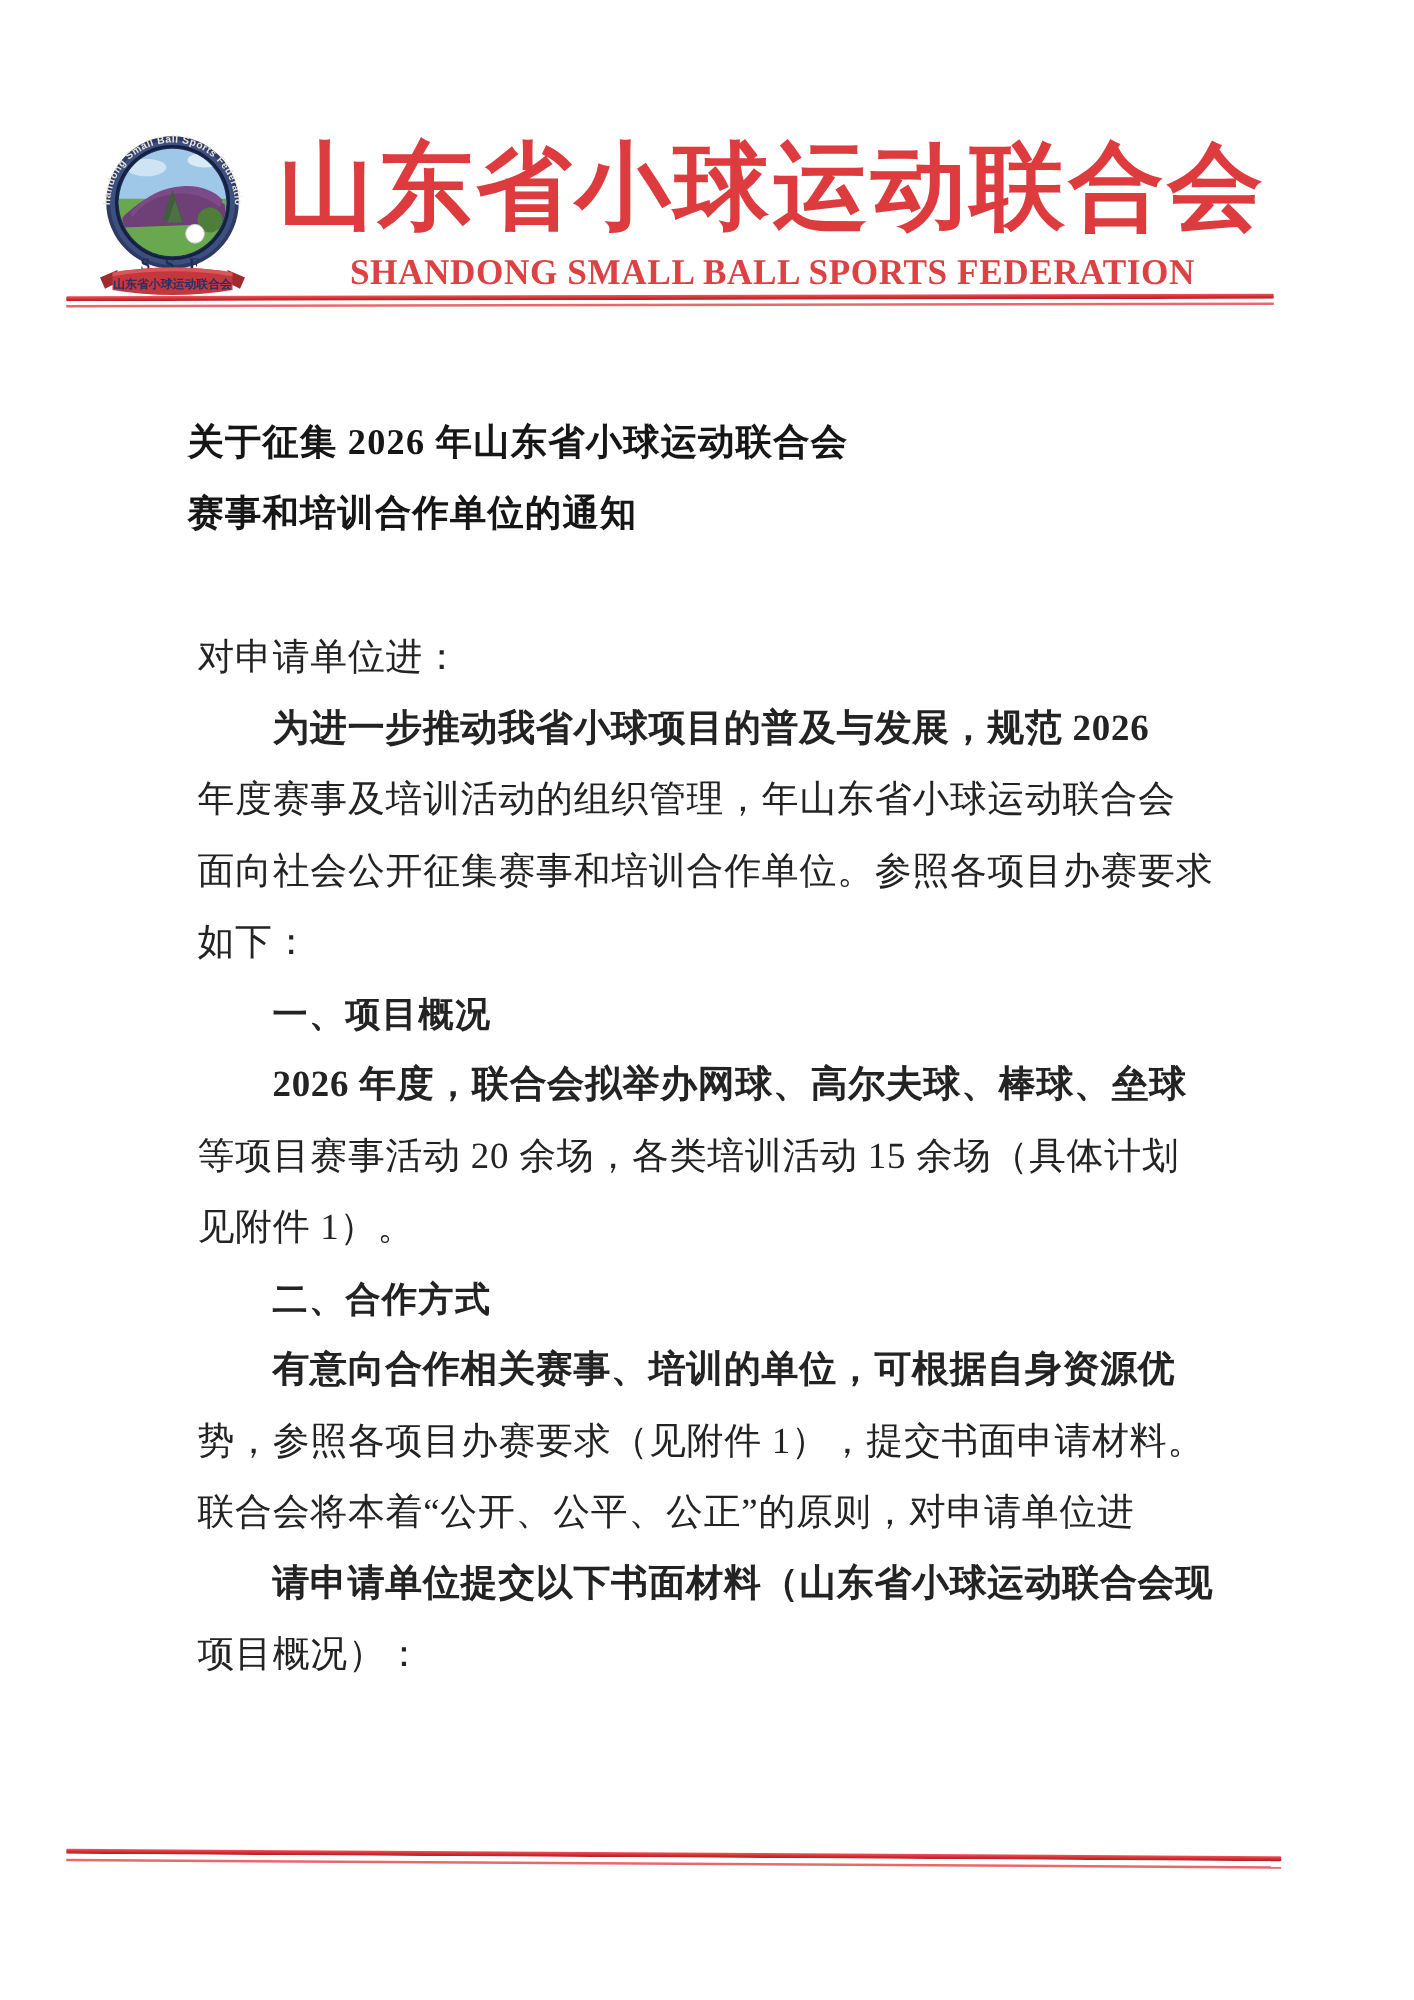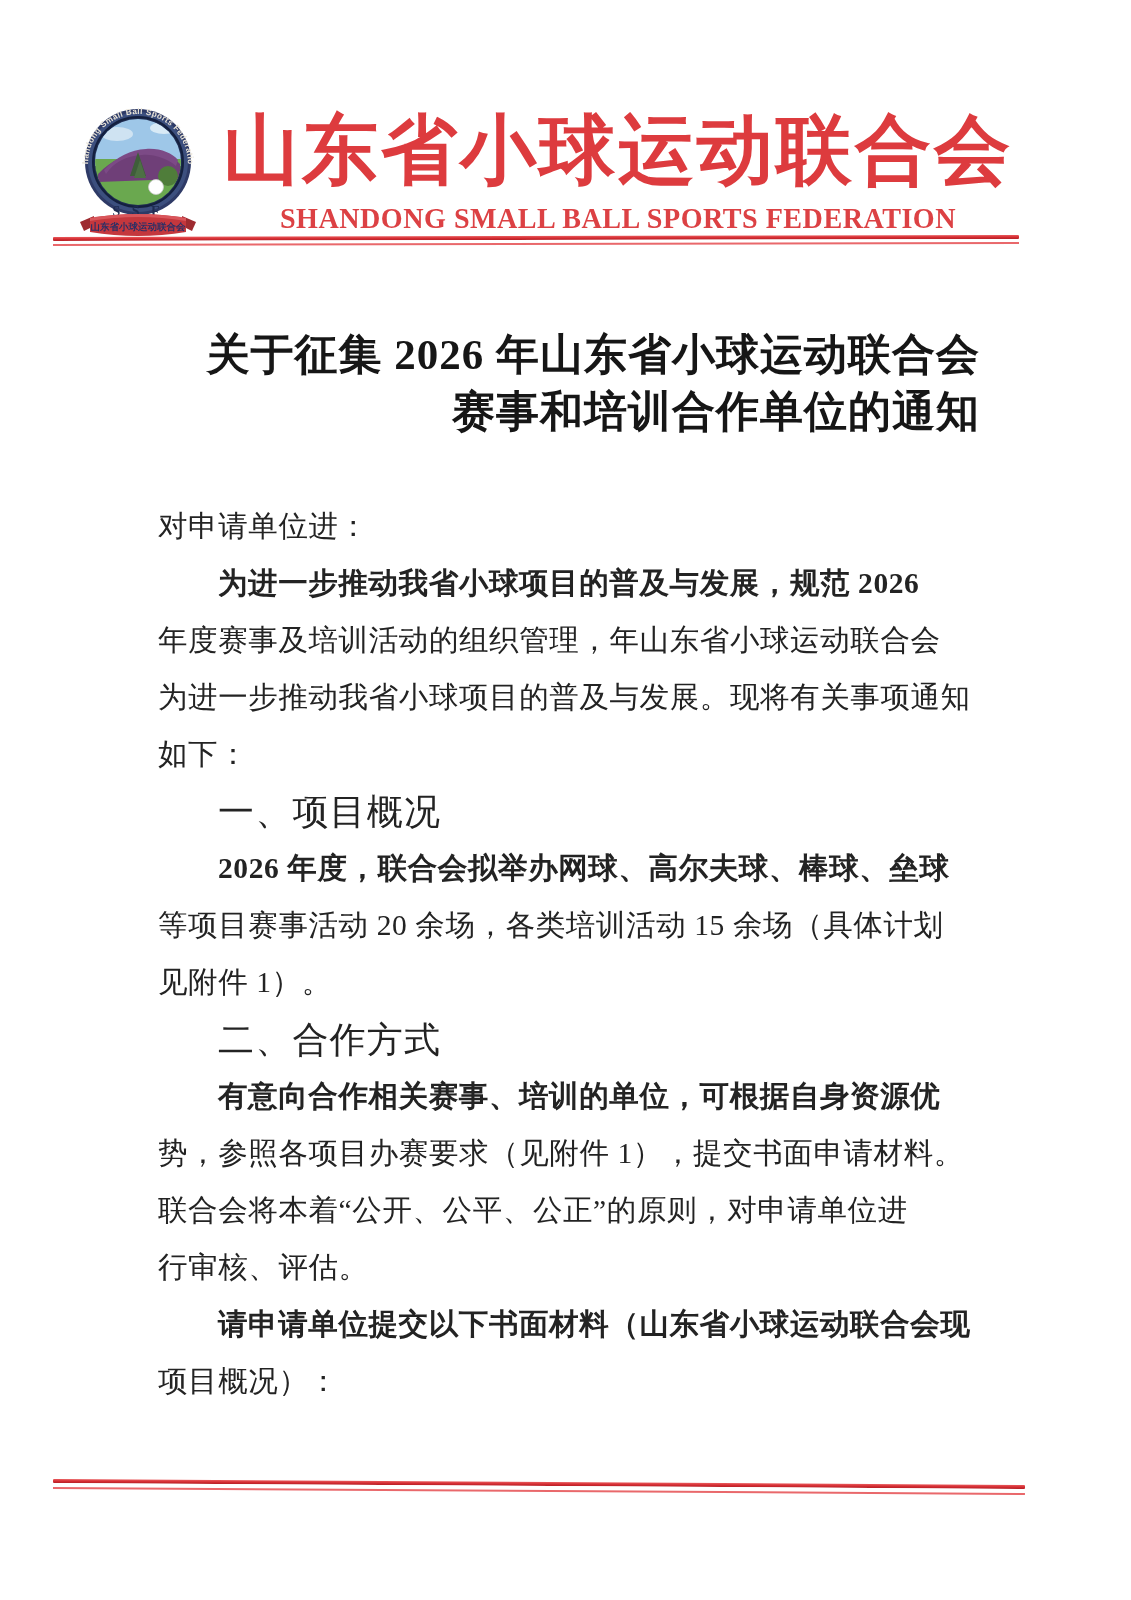--- a/index.html
+++ b/index.html
@@ -112,49 +112,49 @@
     left: 0;
     top: 0;
     width: 1131px;
   }
 
   .doc-title {
     position: absolute;
     left: 150px;
     top: 326px;
     width: 830px;
-    text-align: right;
-    font-family: "Liberation Serif", "DejaVu Serif", serif;
-    font-weight: bold;
-    font-size: 43px;
+    text-align: left;
+    font-family: "Liberation Serif", "DejaVu Serif", serif;
+    font-weight: bold;
+    font-size: 29px;
     line-height: 57px;
     color: #161616;
     letter-spacing: 1px;
   }
   .doc-title .tline { display: block; }
 
   .body-block {
     position: absolute;
     left: 158px;
     top: 498px;
     width: 790px;
     font-family: "Liberation Serif", "DejaVu Serif", serif;
     font-size: 29.5px;
     line-height: 57px;
     color: #232323;
     letter-spacing: 0.6px;
   }
   .ln { display: block; white-space: pre; }
   .ln.indent { text-indent: 60px; font-weight: bold; }
   .ln.heading {
-    font-weight: normal;
+    font-weight: bold;
     text-indent: 60px;
     letter-spacing: 1.2px;
     font-family: "DejaVu Sans", "Liberation Sans", sans-serif;
-    font-size: 36px;
+    font-size: 28px;
   }
 </style>
 </head>
 <body>
 
 <div class="page">
 
   <div class="letterhead">
 
     <div class="logo-wrap">
@@ -215,35 +215,34 @@
     <div class="doc-title">
       <span class="tline">关于征集 2026 年山东省小球运动联合会</span>
       <span class="tline">赛事和培训合作单位的通知</span>
     </div>
 
     <div class="body-block">
       <span class="ln">对申请单位进：</span>
 
       <span class="ln indent">为进一步推动我省小球项目的普及与发展，规范 2026</span>
       <span class="ln">年度赛事及培训活动的组织管理，年山东省小球运动联合会</span>
-      <span class="ln">为进一步推动我省小球项目的普及与发展。现将有关事项通知</span>
+      <span class="ln">面向社会公开征集赛事和培训合作单位。参照各项目办赛要求</span>
       <span class="ln">如下：</span>
 
       <span class="ln heading">一、项目概况</span>
 
       <span class="ln indent">2026 年度，联合会拟举办网球、高尔夫球、棒球、垒球</span>
       <span class="ln">等项目赛事活动 20 余场，各类培训活动 15 余场（具体计划</span>
       <span class="ln">见附件 1）。</span>
 
       <span class="ln heading">二、合作方式</span>
 
       <span class="ln indent">有意向合作相关赛事、培训的单位，可根据自身资源优</span>
       <span class="ln">势，参照各项目办赛要求（见附件 1），提交书面申请材料。</span>
       <span class="ln">联合会将本着“公开、公平、公正”的原则，对申请单位进</span>
-      <span class="ln">行审核、评估。</span>
 
 
       <span class="ln indent">请申请单位提交以下书面材料（山东省小球运动联合会现</span>
       <span class="ln">项目概况）：</span>
     </div>
 
     <div class="rule-bottom">
       <div class="rule-thick"></div>
       <div class="rule-gap"></div>
       <div class="rule-thin"></div>

